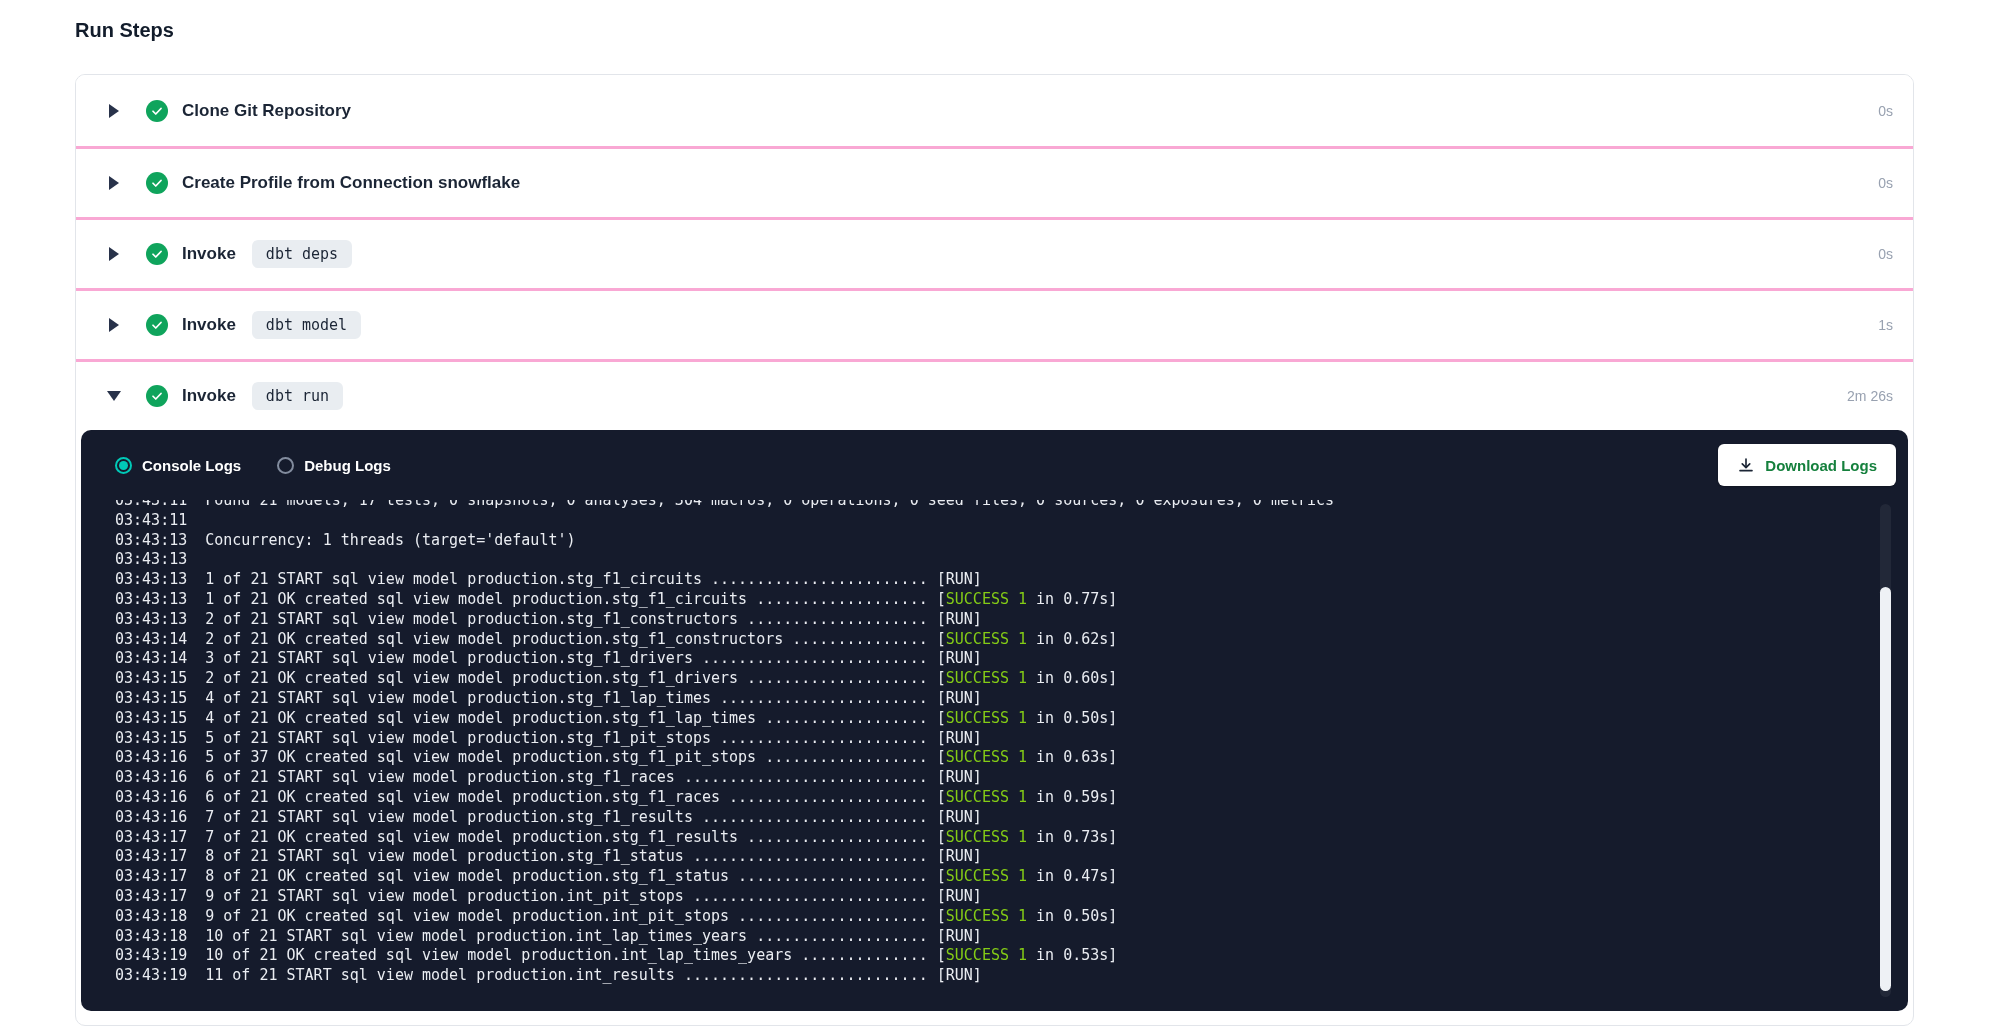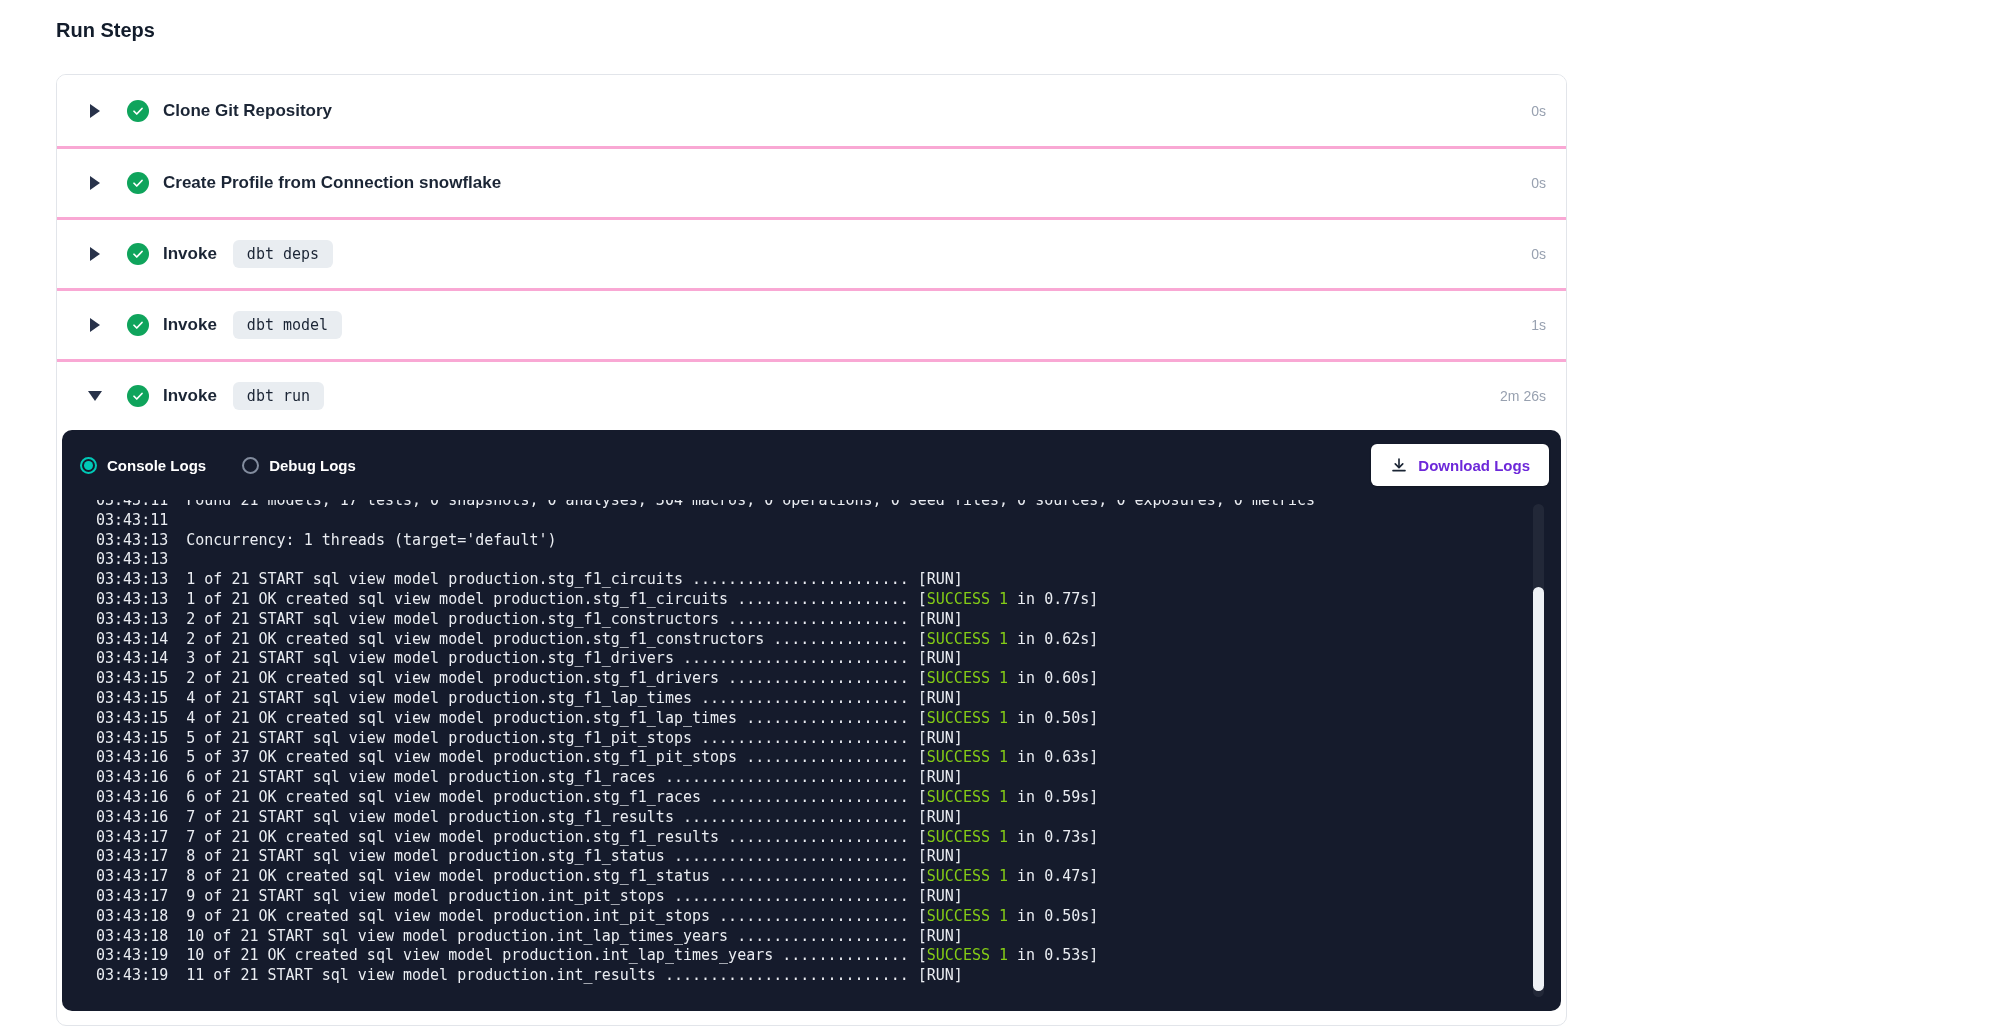--- a/index.html
+++ b/index.html
@@ -1,47 +1,47 @@
 <!DOCTYPE html>
 <html><head>
 <meta charset="utf-8">
 <style>
   * { box-sizing: border-box; margin: 0; padding: 0; }
   html, body { width: 2000px; height: 1029px; background: #ffffff; overflow: hidden;
     font-family: "Liberation Sans", sans-serif; color: #1b2535; }
-  .page { padding: 12px 0 0 56px; }
+  .page { padding: 12px 0 0 56px; margin-left: 19px; }
   .page-title { font-size: 20px; line-height: 24px; font-weight: 700; color: #121c2b; margin: 6px 0 32px; }
-  .card { width: 1511px; border: 1px solid #e2e5ea; border-radius: 10px; background: #fff; overflow: hidden; }
+  .card { width: 1839px; border: 1px solid #e2e5ea; border-radius: 10px; background: #fff; overflow: hidden; }
 
   .step-row { height: 71px; display: flex; align-items: center; padding: 0 20px 0 32px;
     border-top: 3px solid #f9a8d4; background: #fff; cursor: pointer; }
   .step-row.first { border-top: none; }
   .caret-box { width: 12px; display: flex; justify-content: center; margin-right: 26px; flex: none; }
   .caret-right { width: 0; height: 0; border-top: 7px solid transparent; border-bottom: 7px solid transparent; border-left: 10px solid #28324a; }
   .caret-down  { width: 0; height: 0; border-left: 7px solid transparent; border-right: 7px solid transparent; border-top: 10px solid #28324a; }
   .check-circle { width: 22px; height: 22px; border-radius: 50%; background: #0fa45c; color: #fff;
     display: flex; align-items: center; justify-content: center; margin-right: 14px; flex: none; }
   .step-label { font-size: 17px; font-weight: 700; color: #1b2535; }
   .cmd-chip { margin-left: 16px; background: #e9edf1; border-radius: 6px; padding: 5px 14px;
     font-family: "DejaVu Sans Mono", "Liberation Mono", monospace; font-size: 15px; color: #1b2535; }
   .duration { margin-left: auto; font-size: 14px; color: #98a1b0; }
 
   .console-panel { margin: 0 5px 14px; height: 581px; background: #151b2c; border-radius: 10px;
     position: relative; overflow: hidden; }
-  .console-header { height: 70px; display: flex; align-items: center; padding: 0 12px 0 18px; }
+  .console-header { height: 70px; display: flex; align-items: center; padding: 0 12px 0 34px; }
   .radio-item { display: flex; align-items: center; margin-right: 36px; cursor: pointer; }
   .radio-circle { width: 17px; height: 17px; border-radius: 50%; margin-right: 10px;
     display: flex; align-items: center; justify-content: center; flex: none; }
   .radio-circle.on { border: 2px solid #00c9b7; }
   .radio-dot { width: 9px; height: 9px; border-radius: 50%; background: #00c9b7; }
   .radio-circle.off { border: 2px solid #828c9e; }
   .radio-label { color: #ffffff; font-size: 15px; font-weight: 700; }
   .download-btn { margin-left: auto; height: 42px; background: #ffffff; border: none; border-radius: 6px;
     display: flex; align-items: center; gap: 10px; padding: 0 19px; font-family: inherit;
-    font-size: 15px; font-weight: 700; color: #6d28d9; cursor: pointer; box-shadow: 0 1px 2px rgba(0,0,0,0.25); }
+    font-size: 15px; font-weight: 700; color: #15803d; cursor: pointer; box-shadow: 0 1px 2px rgba(0,0,0,0.25); }
 
   .log-viewport { position: relative; height: 499px; overflow: hidden; padding-left: 34px; }
   .log-content { margin-top: -9px; font-family: "DejaVu Sans Mono", "Liberation Mono", monospace;
     font-size: 15px; line-height: 19.8px; color: #eaedf2; }
   .log-line { white-space: pre; }
   .log-time { margin-right: 18px; }
   .log-green { color: #84cc16; }
 
   .scroll-track { position: absolute; top: 74px; bottom: 14px; right: 17px; width: 11px;
     border-radius: 6px; background: rgba(255,255,255,0.06); }

